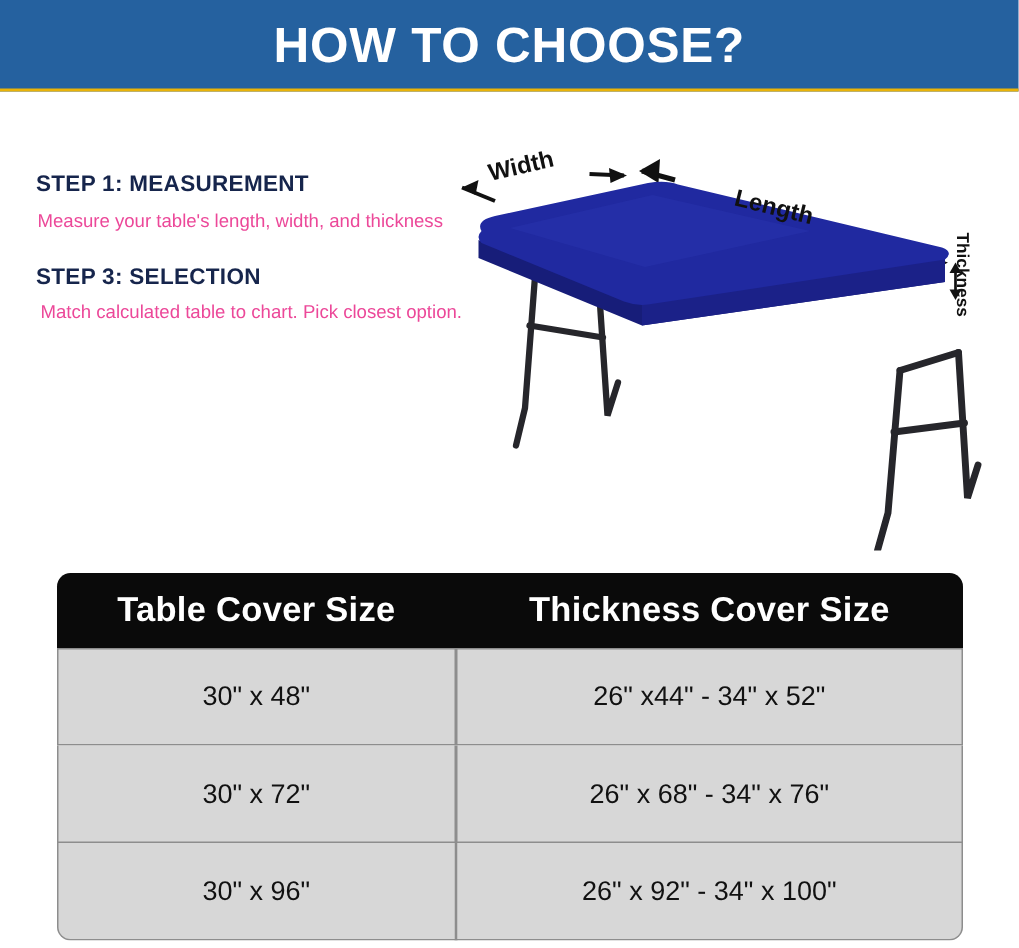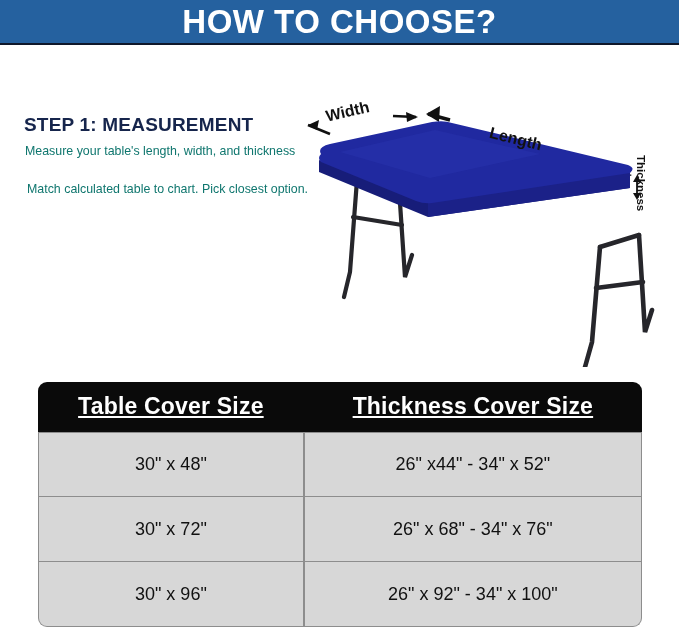--- a/index.html
+++ b/index.html
@@ -14,23 +14,23 @@
     overflow: hidden;
     position: relative;
   }
 
   
   .banner {
     position: absolute;
     left: 0;
     top: 0;
     width: 679px;
-    height: 45px;
+    height: 61px;
     background: #25619f;
-    border-bottom: 2px solid #0f172a;
+    border-bottom: 2px solid #eab308;
     box-sizing: border-box;
     display: flex;
     align-items: center;
     justify-content: center;
   }
   .banner-title {
     color: #ffffff;
     font-size: 33px;
     font-weight: bold;
     letter-spacing: 0.5px;
@@ -43,28 +43,28 @@
   .steps {
     position: absolute;
     left: 24px;
     top: 115px;
     width: 300px;
   }
   .step-block { margin-bottom: 22px; }
   .step-block:last-child { margin-bottom: 0; }
   .step-heading {
     color: #16254c;
-    font-size: 19px;
+    font-size: 15px;
     font-weight: bold;
     letter-spacing: 0.2px;
     margin: 0 0 7px 0;
     line-height: 1.1;
   }
   .step-body {
-    color: #0f766e;
+    color: #ec4899;
     font-size: 12.4px;
     line-height: 1.32;
     margin: 0;
     padding-left: 1px;
   }
   .step-body.indent { padding-left: 3px; }
 
   
   .illustration {
     position: absolute;
@@ -119,21 +119,20 @@
   }
   table.size-chart th {
     background: #0a0a0a;
     color: #ffffff;
     font-size: 23px;
     font-weight: bold;
     text-align: center;
     padding: 11px 4px 12px 4px;
     letter-spacing: 0.2px;
     border: none;
-    text-decoration: underline;
   }
   table.size-chart th:first-child { border-top-left-radius: 9px; }
   table.size-chart th:last-child  { border-top-right-radius: 9px; }
 
   table.size-chart td {
     background: #d7d7d7;
     color: #111111;
     font-size: 18px;
     text-align: center;
     height: 65px;
@@ -159,20 +158,21 @@
 
 <div class="steps">
 
   <div class="step-block">
     <p class="step-heading">STEP 1: MEASUREMENT</p>
     <p class="step-body">Measure your table's length, width, and thickness</p>
   </div>
 
 
   <div class="step-block">
+    <p class="step-heading">STEP 3: SELECTION</p>
     <p class="step-body indent">Match calculated table to chart. Pick closest option.</p>
   </div>
 
 </div>
 
 <div class="illustration">
 
   <svg width="379" height="275" viewBox="0 0 379 275">
 
     <g stroke="#111111" stroke-width="2.6" fill="none">

